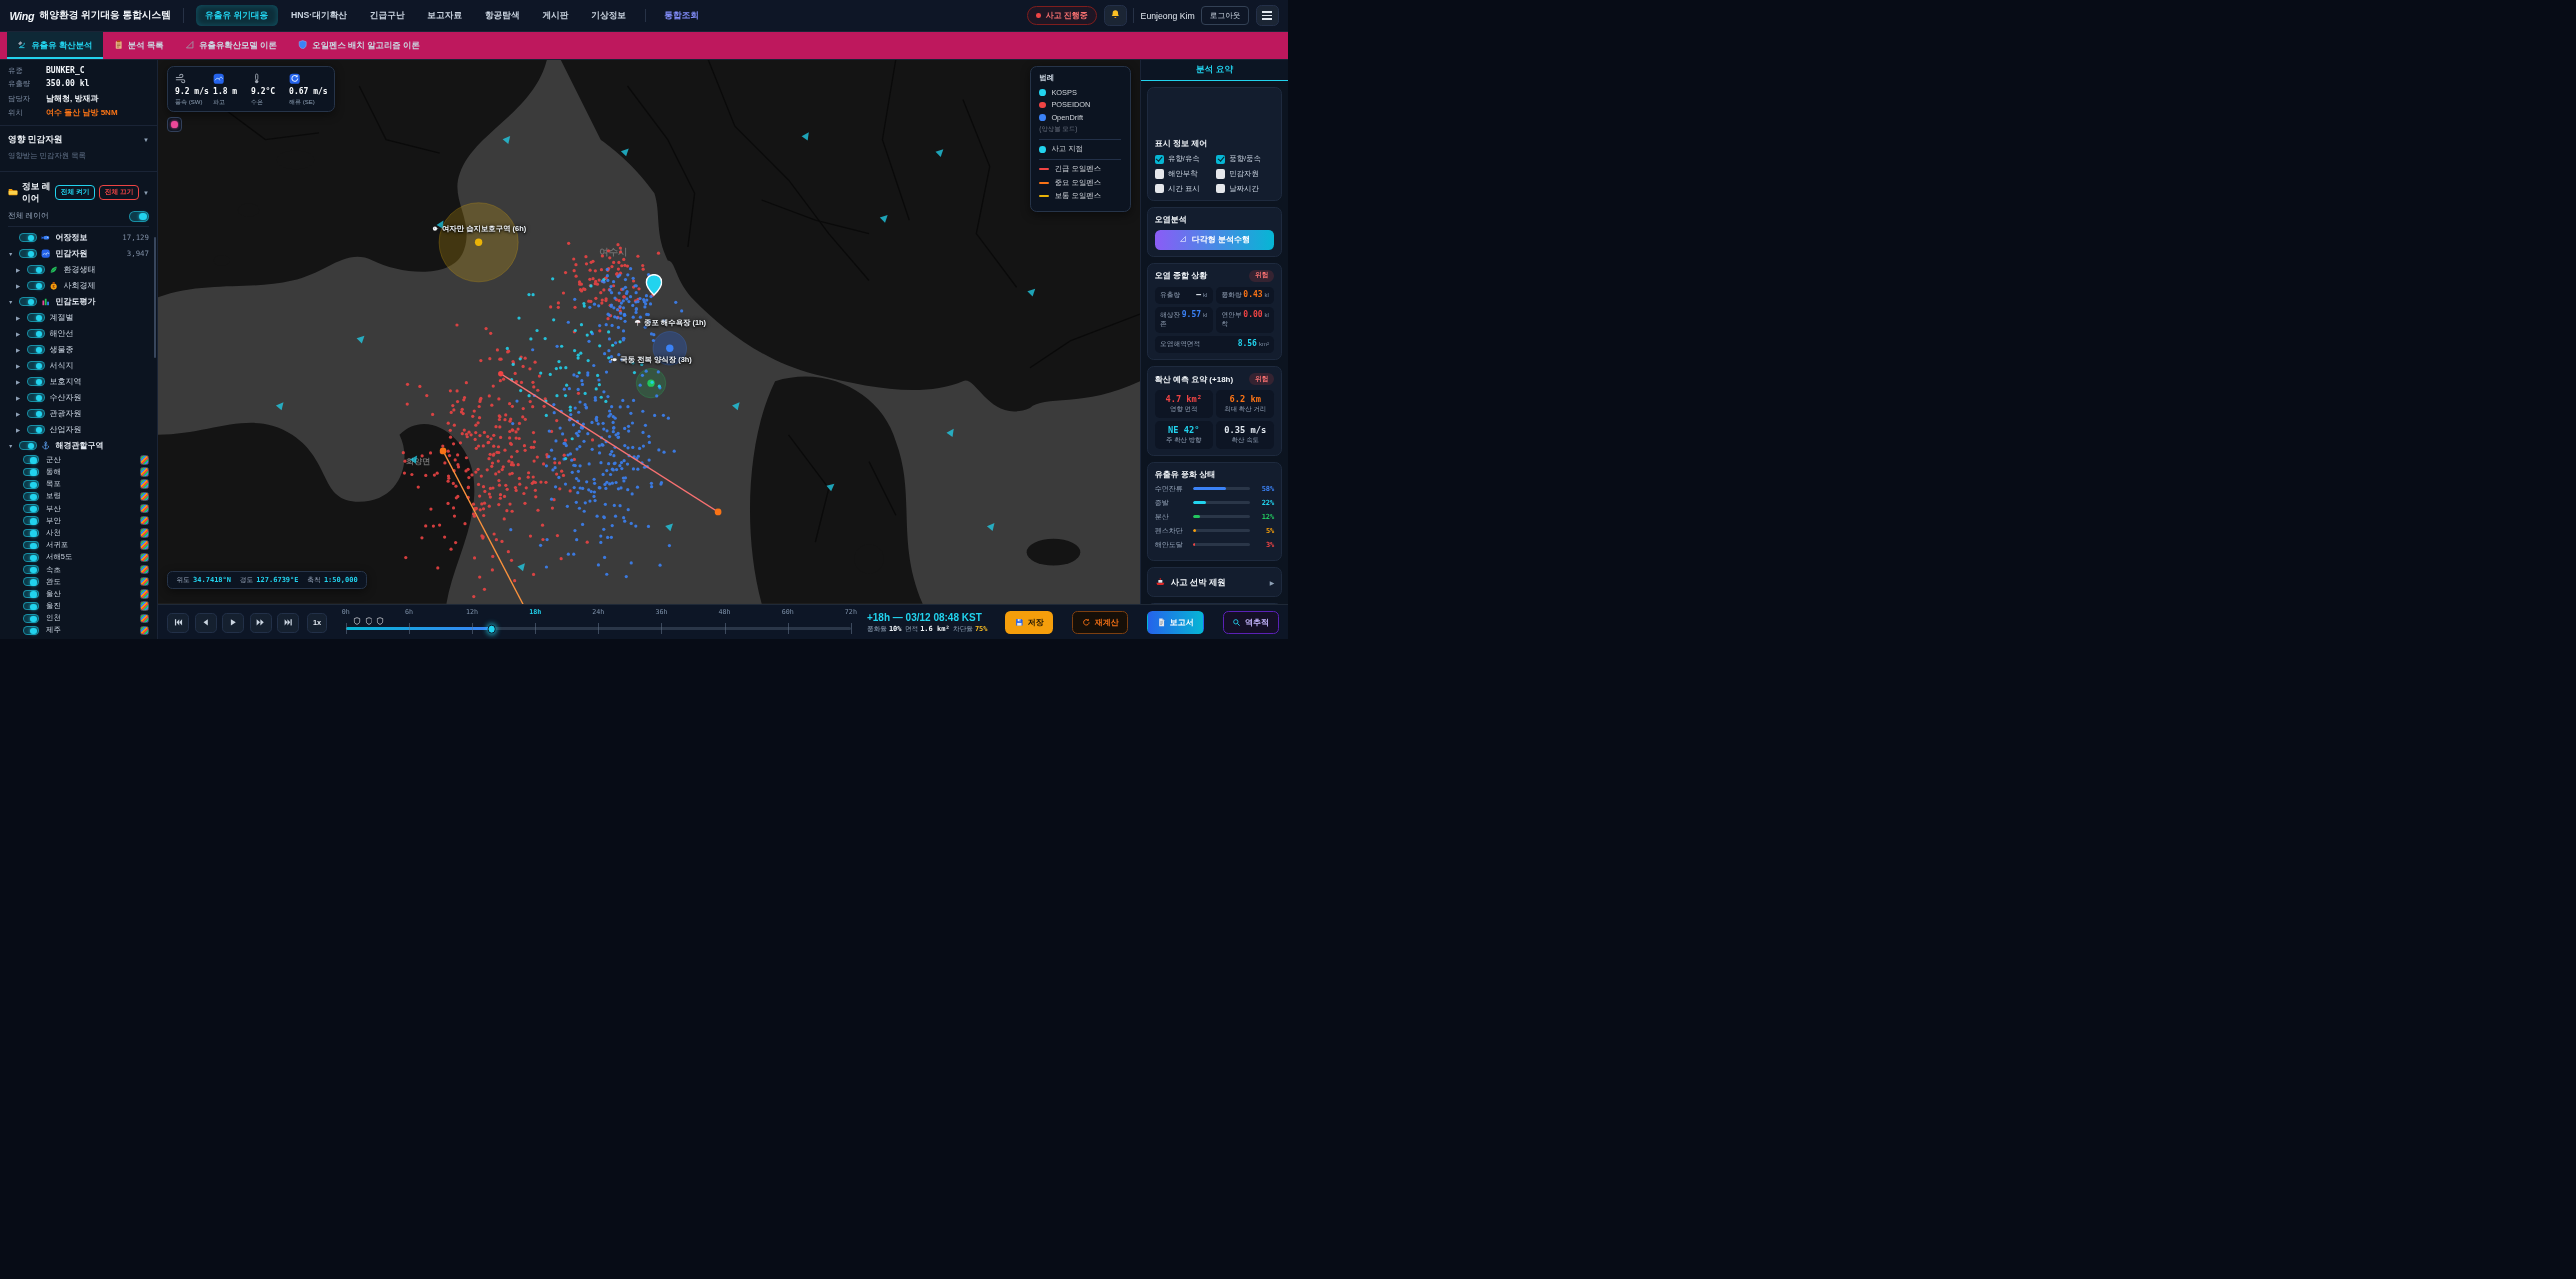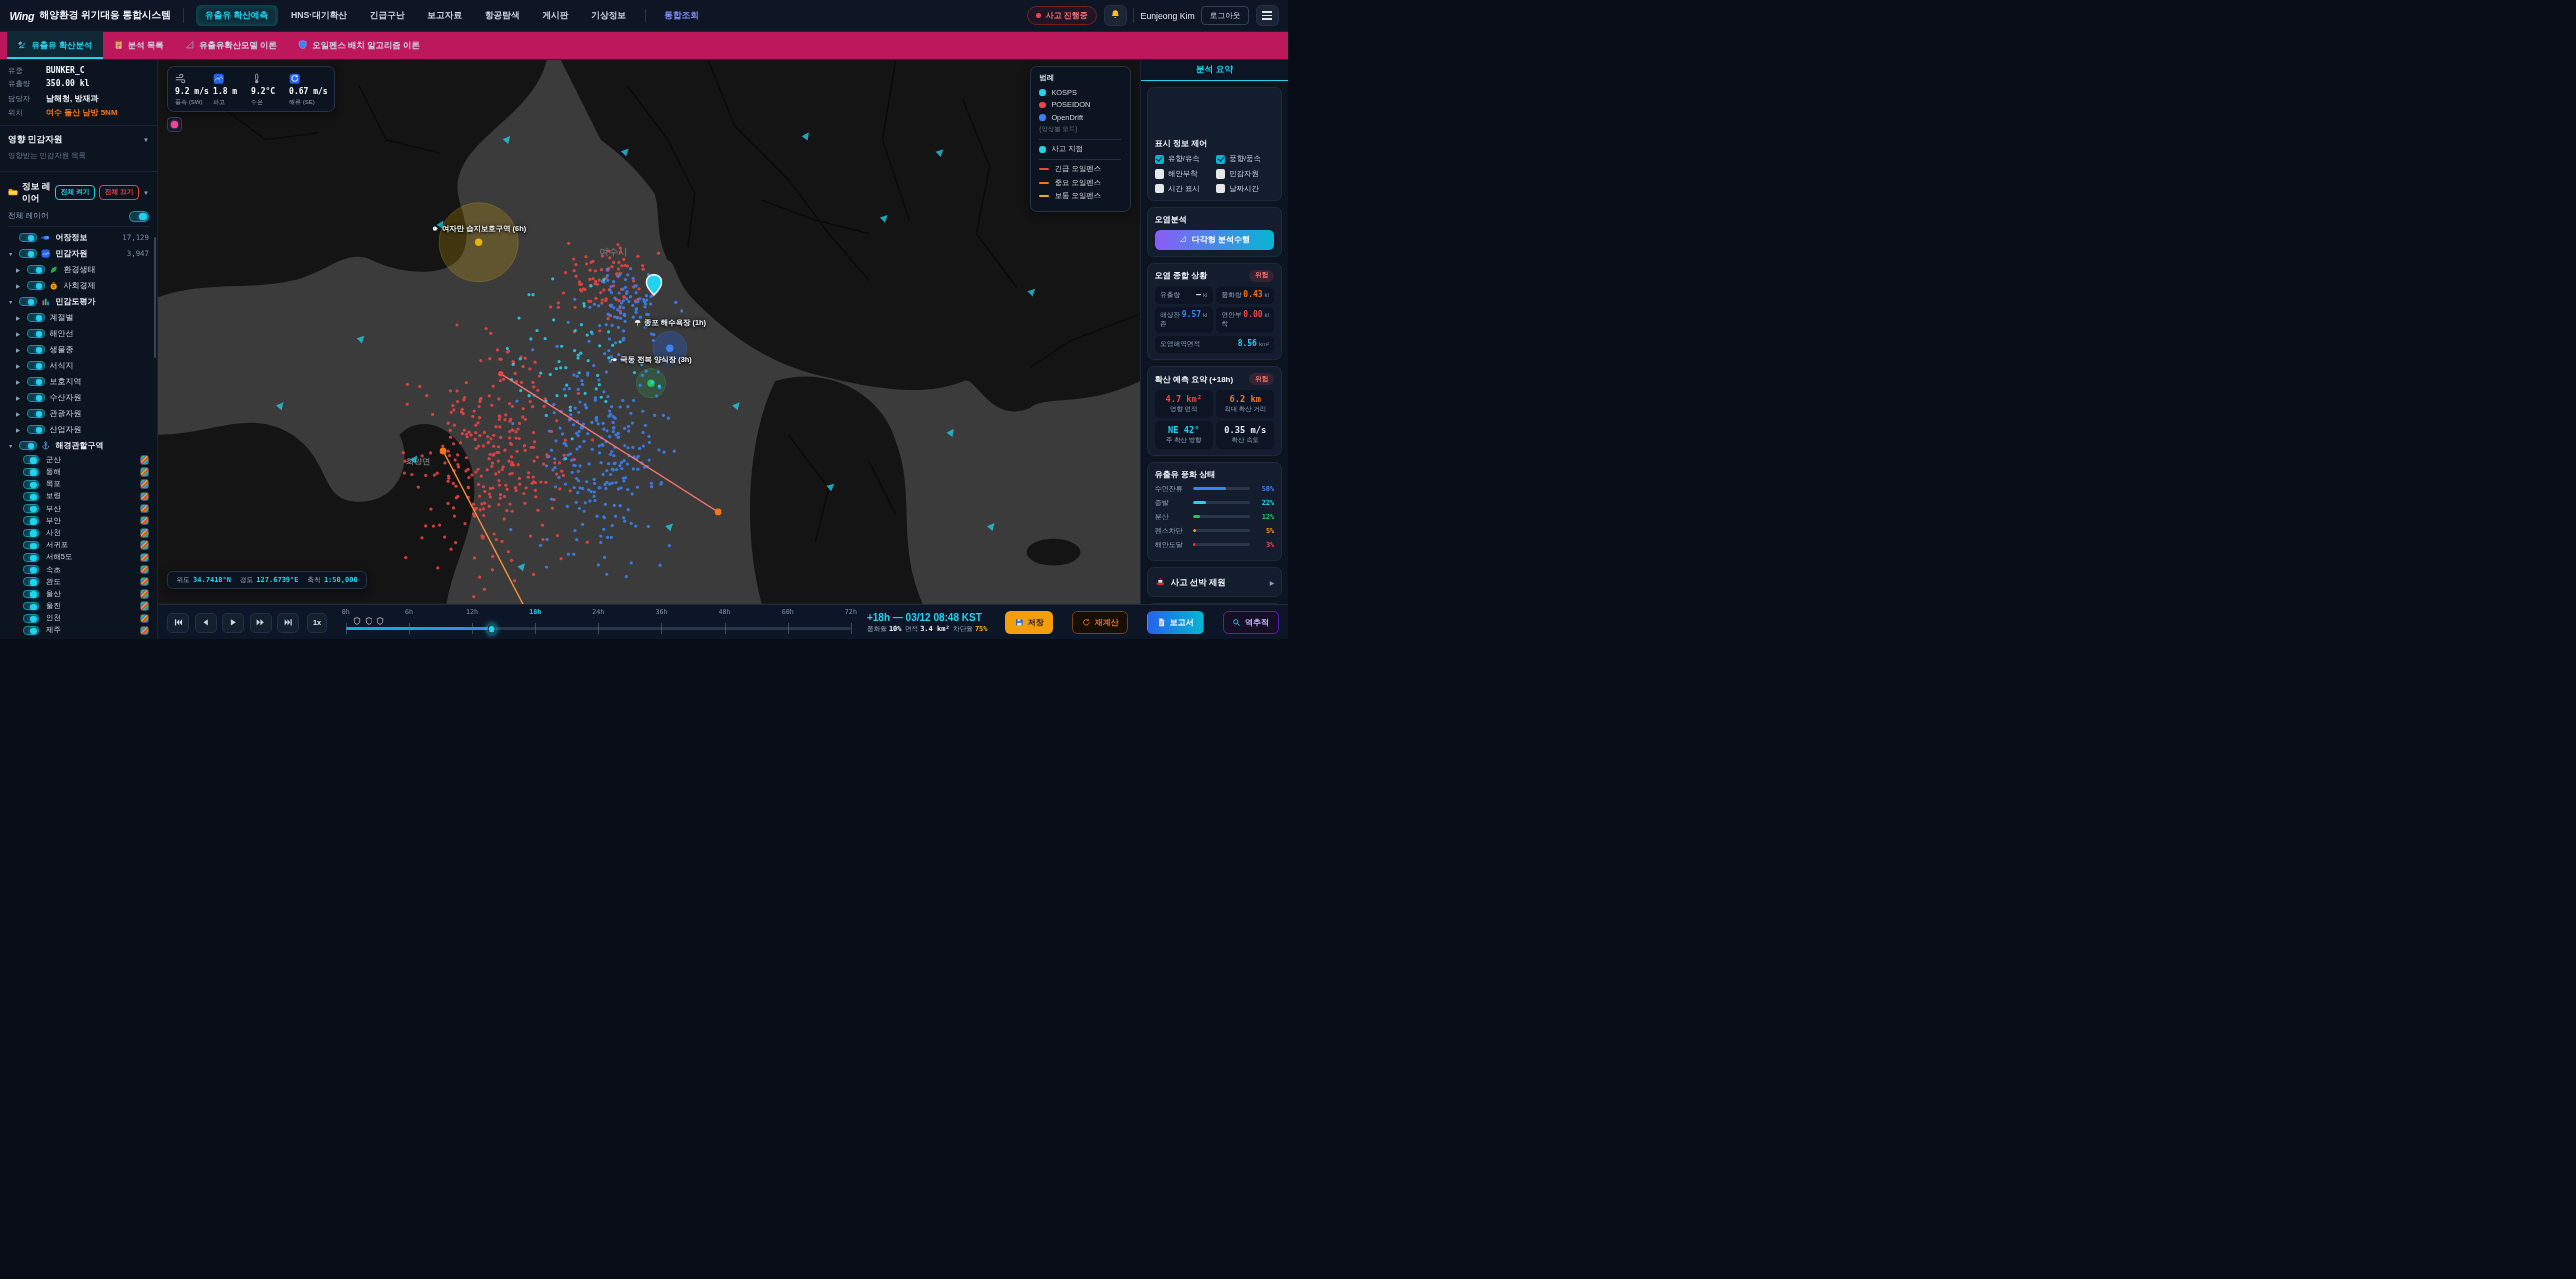--- a/index.html
+++ b/index.html
@@ -200,21 +200,21 @@
 
 <div id="app">
 
   <header id="topbar">
     <div class="brand">
       <span class="logo">Wing</span>
       <span class="brand-title">해양환경 위기대응 통합시스템</span>
     </div>
     <div class="nav-sep"></div>
     <nav id="mainnav">
-        <div class="nav-item active">유출유 확산예측</div>
+        <div class="nav-item active">유출유 위기대응</div>
         <div class="nav-item">HNS·대기확산</div>
         <div class="nav-item">긴급구난</div>
         <div class="nav-item">보고자료</div>
         <div class="nav-item">항공탐색</div>
         <div class="nav-item">게시판</div>
         <div class="nav-item">기상정보</div>
         <div class="nav-vline"></div>
         <div class="nav-item accent">통합조회</div>
       </nav>
     <div class="top-right">
@@ -1688,21 +1688,21 @@
         <span class="tl-shield" style="left: 4.5%;"><svg viewBox="0 0 12 14">
             <path d="M6 1l5 1.8v4.4c0 3.3-2.4 5-5 5.8-2.6-.8-5-2.5-5-5.8V2.8z" fill="none" stroke="#e5e7eb" stroke-width="1.2"></path>
           </svg></span>
         <span class="tl-shield" style="left: 6.8%;"><svg viewBox="0 0 12 14">
             <path d="M6 1l5 1.8v4.4c0 3.3-2.4 5-5 5.8-2.6-.8-5-2.5-5-5.8V2.8z" fill="none" stroke="#e5e7eb" stroke-width="1.2"></path>
           </svg></span>
         <span class="tl-handle" style="left: 28.9%;"></span>
       </div>
     <div id="tl-status">
       <div class="tls-time">+18h — 03/12 08:48 KST</div>
-      <div class="tls-stats" id="tls-stats"><span>풍화율 </span><b>10%</b><span> 면적 </span><b>3.4 km²</b><span> 차단율 </span><b class="accent">75%</b></div>
+      <div class="tls-stats" id="tls-stats"><span>풍화율 </span><b>10%</b><span> 면적 </span><b>1.6 km²</b><span> 차단율 </span><b class="accent">75%</b></div>
     </div>
     <div id="actions">
         <button class="act-btn act-orange">
           <span style="display: flex;">
             <svg viewBox="0 0 16 16">
               <path d="M2 3a1 1 0 0 1 1-1h9l2 2v9a1 1 0 0 1-1 1H3a1 1 0 0 1-1-1z" fill="#2563eb"></path>
               <rect x="4" y="9" width="8" height="5" fill="#e5e7eb"></rect>
               <rect x="5" y="2" width="6" height="4" fill="#e5e7eb"></rect>
               <rect x="8.5" y="2.5" width="2" height="3" fill="#2563eb"></rect>
             </svg>

